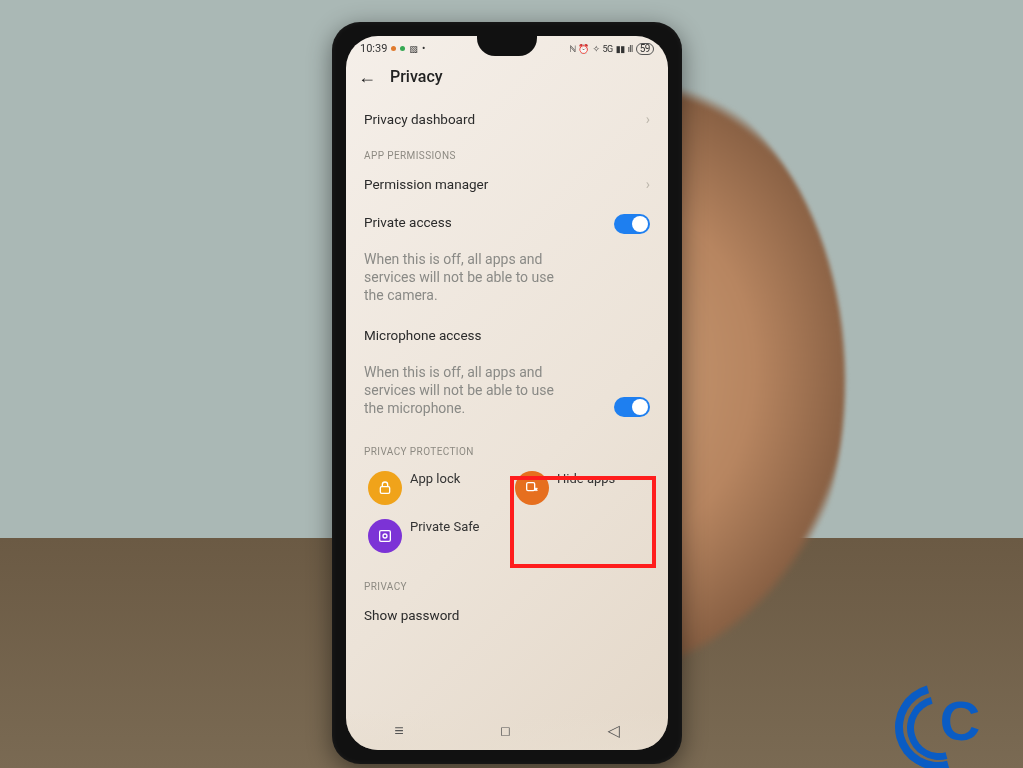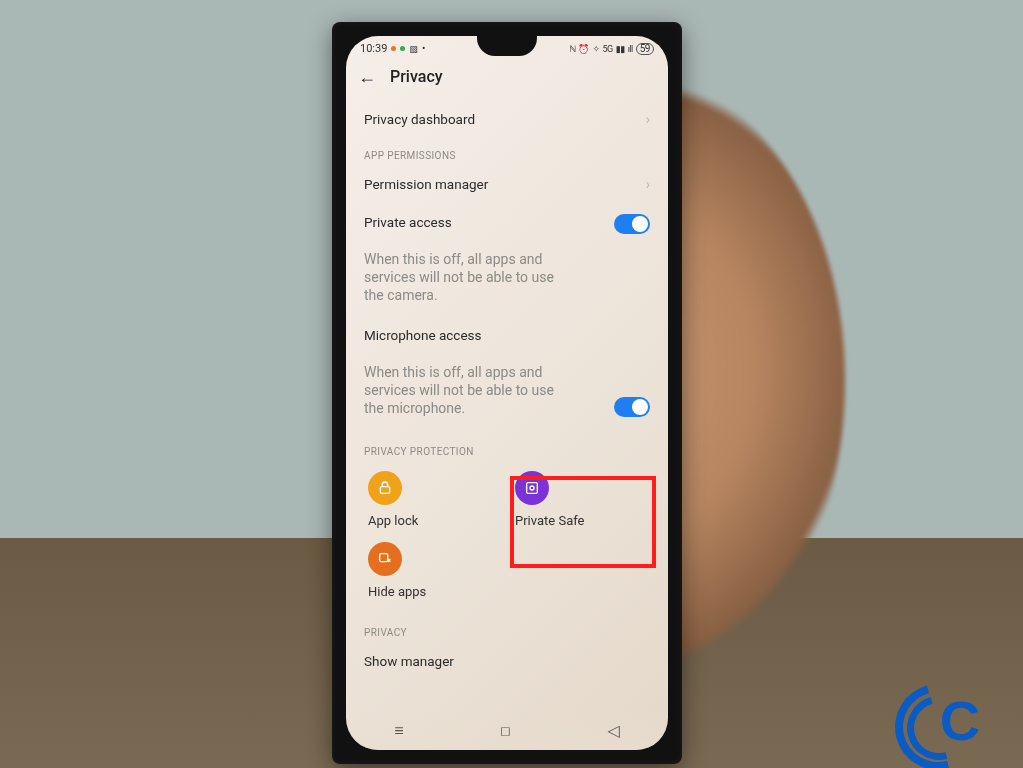--- a/index.html
+++ b/index.html
@@ -37,21 +37,21 @@
   }
 
   
   .phone {
     position: absolute;
     left: 332px;
     top: 22px;
     width: 350px;
     height: 742px;
     background: #111;
-    border-radius: 8px;
+    border-radius: 28px;
     box-shadow: 0 6px 24px rgba(0,0,0,0.45), inset 0 0 6px rgba(255,255,255,0.06);
     padding: 14px;
     box-sizing: border-box;
   }
 
   .screen {
     position: relative;
     width: 100%;
     height: 100%;
     background: linear-gradient(135deg, #f5efe9 0%, #ece3d8 60%, #e4d8c9 100%);
@@ -132,21 +132,21 @@
   }
 
   
   .tiles {
     display: grid;
     grid-template-columns: 1fr 1fr;
     gap: 8px 8px;
     padding: 8px 0 6px 0;
   }
   .tile {
-    display:flex; flex-direction:column; align-items:flex-start;
+    display:flex; flex-direction:row; align-items:flex-start;
     gap:8px; padding: 2px 4px 4px 4px;
   }
   .tile .circle {
     width:34px; height:34px; border-radius:50%;
     display:flex; align-items:center; justify-content:center;
     color:#fff;
   }
   .circle.yellow { background:#f0a31a; }
   .circle.orange { background:#e66f1f; }
   .circle.purple { background:#7c33d6; }
@@ -272,46 +272,46 @@
             <div class="circle yellow">
               <svg width="16" height="16" viewBox="0 0 24 24" fill="none" stroke="#fff" stroke-width="2">
                 <rect x="5" y="10" width="14" height="10" rx="2"></rect>
                 <path d="M8 10V7a4 4 0 0 1 8 0v3"></path>
               </svg>
             </div>
             <div class="t-label">App lock</div>
           </div>
 
           <div class="tile">
+            <div class="circle orange">
+              <svg width="16" height="16" viewBox="0 0 24 24" fill="none" stroke="#fff" stroke-width="2">
+                <rect x="4" y="4" width="12" height="12" rx="2"></rect>
+                <path d="M16 12l4 4M20 12l-4 4"></path>
+              </svg>
+            </div>
+            <div class="t-label">Hide apps</div>
+          </div>
+
+          <div class="tile">
             <div class="circle purple">
               <svg width="16" height="16" viewBox="0 0 24 24" fill="none" stroke="#fff" stroke-width="2">
                 <rect x="4" y="4" width="16" height="16" rx="2"></rect>
                 <circle cx="12" cy="12" r="3"></circle>
               </svg>
             </div>
             <div class="t-label">Private Safe</div>
           </div>
-
-          <div class="tile">
-            <div class="circle orange">
-              <svg width="16" height="16" viewBox="0 0 24 24" fill="none" stroke="#fff" stroke-width="2">
-                <rect x="4" y="4" width="12" height="12" rx="2"></rect>
-                <path d="M16 12l4 4M20 12l-4 4"></path>
-              </svg>
-            </div>
-            <div class="t-label">Hide apps</div>
-          </div>
           <div></div>
         </div>
 
         <div class="section-gap"></div>
         <div class="section-title">PRIVACY</div>
 
         <div class="row" style="padding-bottom:2px;">
-          <span class="label">Show manager</span>
+          <span class="label">Show password</span>
         </div>
 
       </div>
 
       <div class="highlight" style="left:164px; top:440px; width:146px; height:92px;"></div>
 
       <div class="navbar">
         <span>≡</span>
         <span style="font-size:13px;">◻</span>
         <span>◁</span>

